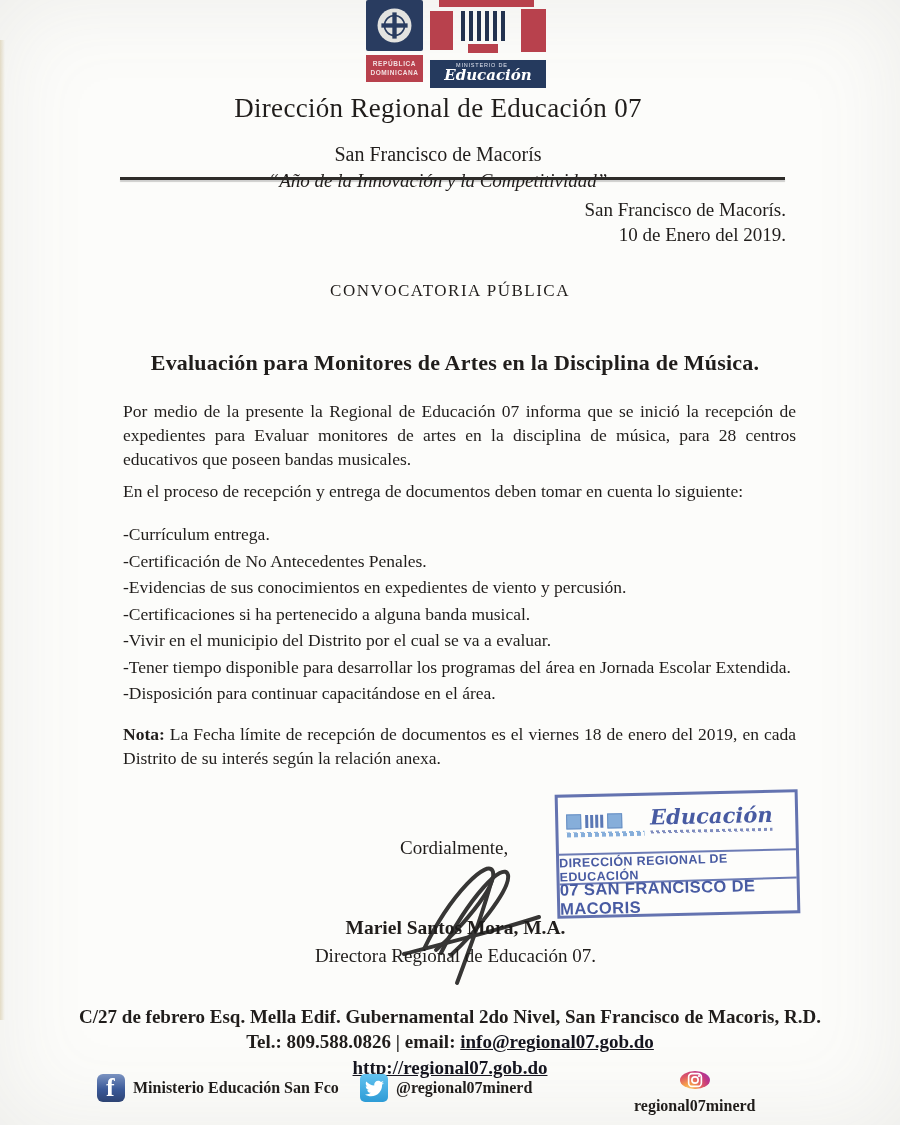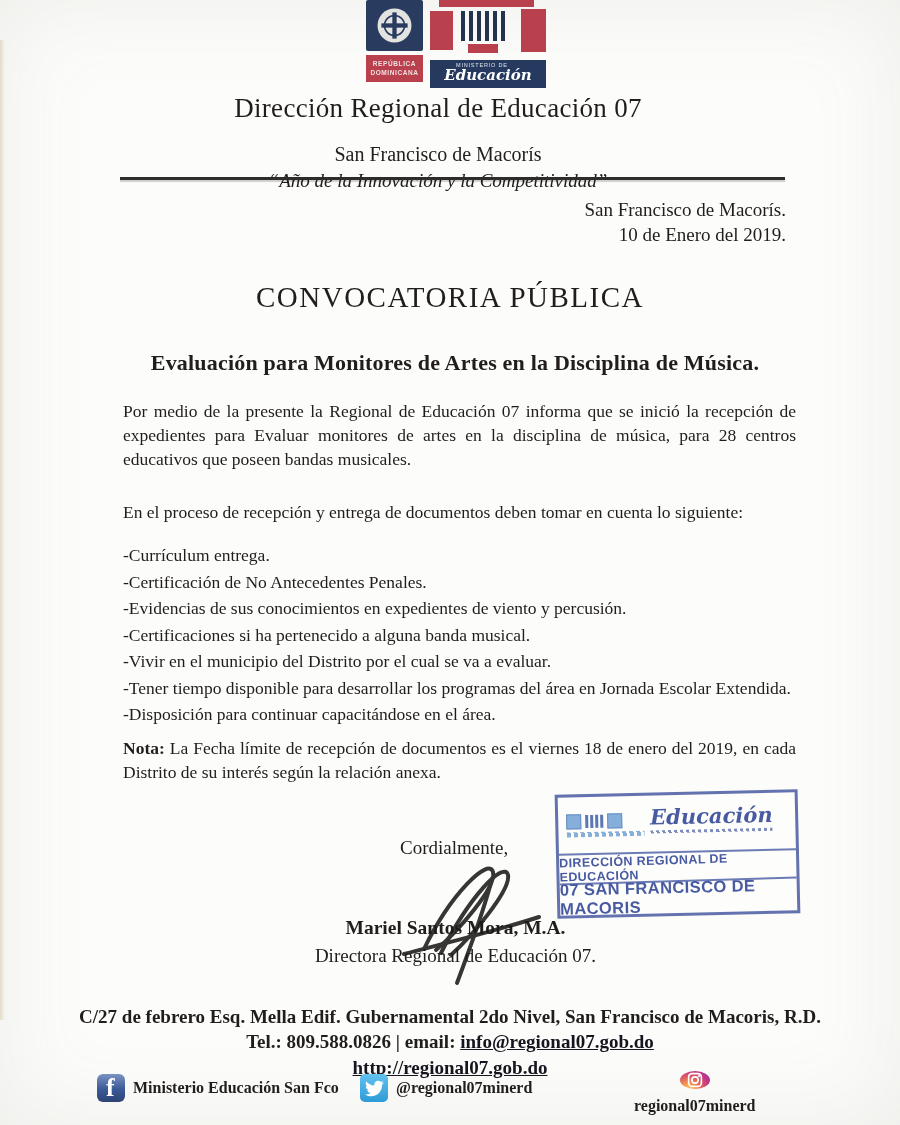--- a/index.html
+++ b/index.html
@@ -43,31 +43,31 @@
   .head-block { position:absolute; left:0; top:93px; width:876px; text-align:center; }
   .h-title { font-size:27px; letter-spacing:.3px; }
   .h-sub   { font-size:20px; margin-top:19px; }
   .h-motto { font-size:19px; font-style:italic; margin-top:4px; }
   .head-rule { position:absolute; left:120px; top:177px; width:665px; height:3px;
     background:#2e2c29; box-shadow:0 2px 1px rgba(0,0,0,0.18); }
 
   .dateline { position:absolute; right:114px; top:198px; text-align:right; font-size:19px; line-height:1.3; }
 
   .doc-heading { position:absolute; left:0; top:281px; width:900px; text-align:center;
-    font-size:29px; letter-spacing:1.5px; }
+    font-size:17px; letter-spacing:1.5px; }
   .doc-subject { position:absolute; left:110px; top:350px; width:690px; text-align:center;
     font-size:22px; font-weight:bold; letter-spacing:.2px; }
 
   
   .body-col { position:absolute; left:123px; top:399px; width:673px; font-size:17.5px; line-height:24px; }
   .body-col p { text-align:justify; }
-  .p1 { margin-bottom:29px; }
+  .p1 { margin-bottom:8px; }
   .p2 { margin-bottom:18px; }
   .req-list div { text-align:justify; line-height:26.5px; }
-  .note { margin-top:8px; text-align:justify; }
+  .note { margin-top:15px; text-align:justify; }
   .note b { font-weight:bold; }
 
   .closing { position:absolute; left:400px; top:837px; font-size:19px; }
 
   
   .stamp { position:absolute; left:556px; top:792px; width:243px; height:124px;
     transform:rotate(-1.3deg); color:#3b4f9c; border:3px solid rgba(59,79,156,0.85);
     background:rgba(255,255,255,0.25); opacity:.93; }
   .stamp-top { height:58px; border-bottom:2px solid rgba(59,79,156,0.8);
     display:flex; align-items:center; padding:3px 6px 2px 8px; gap:6px; }

